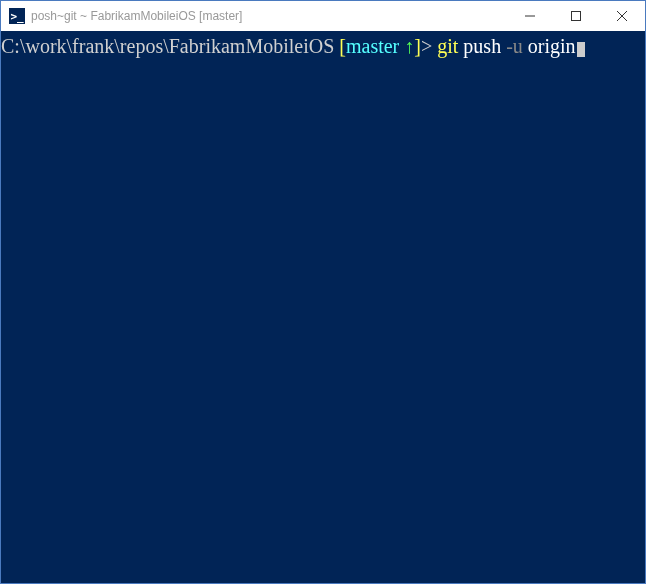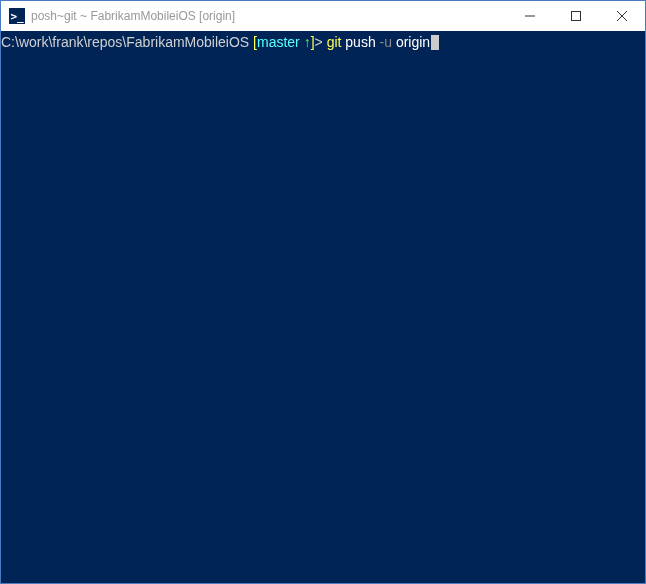--- a/index.html
+++ b/index.html
@@ -59,22 +59,22 @@
       font-size: 10px;
     }
     .window-btn svg { display: block; }
     .terminal {
       flex: 1;
       background: #012456;
       color: #cccccc;
       padding: 2px 0 0 0;
       white-space: pre;
       line-height: 1.3;
-      font-family: Liberation Sans, sans-serif;
-      font-size: 14px;
+      font-family: Liberation Serif, serif;
+      font-size: 20px;
       overflow: hidden;
     }
     .prompt-line {
       display: block;
     }
     .p-path   { color: #d0d0d0; }
     .p-bracket{ color: #ffff55; }
     .p-branch { color: #55ffff; }
     .p-arrow  { color: #55ff55; }
     .p-cmd    { color: #ffff55; }
@@ -89,21 +89,21 @@
       vertical-align: text-bottom;
       margin-left: 1px;
     }
   </style>
 </head>
 <body>
 
 <div class="window">
   <div class="titlebar">
     <span class="titlebar-icon">&gt;_</span>
-    <span class="title-text">posh~git ~ FabrikamMobileiOS [origin]</span>
+    <span class="title-text">posh~git ~ FabrikamMobileiOS [master]</span>
     <span class="titlebar-spacer"></span>
     <div class="window-controls">
       <div class="window-btn">
         <svg width="10" height="10" viewBox="0 0 10 10">
             <line x1="0" y1="5" x2="10" y2="5" stroke="#333" stroke-width="1"></line>
           </svg>
       </div>
       <div class="window-btn">
         <svg width="10" height="10" viewBox="0 0 10 10">
             <rect x="0.5" y="0.5" width="9" height="9" fill="none" stroke="#333" stroke-width="1"></rect>

